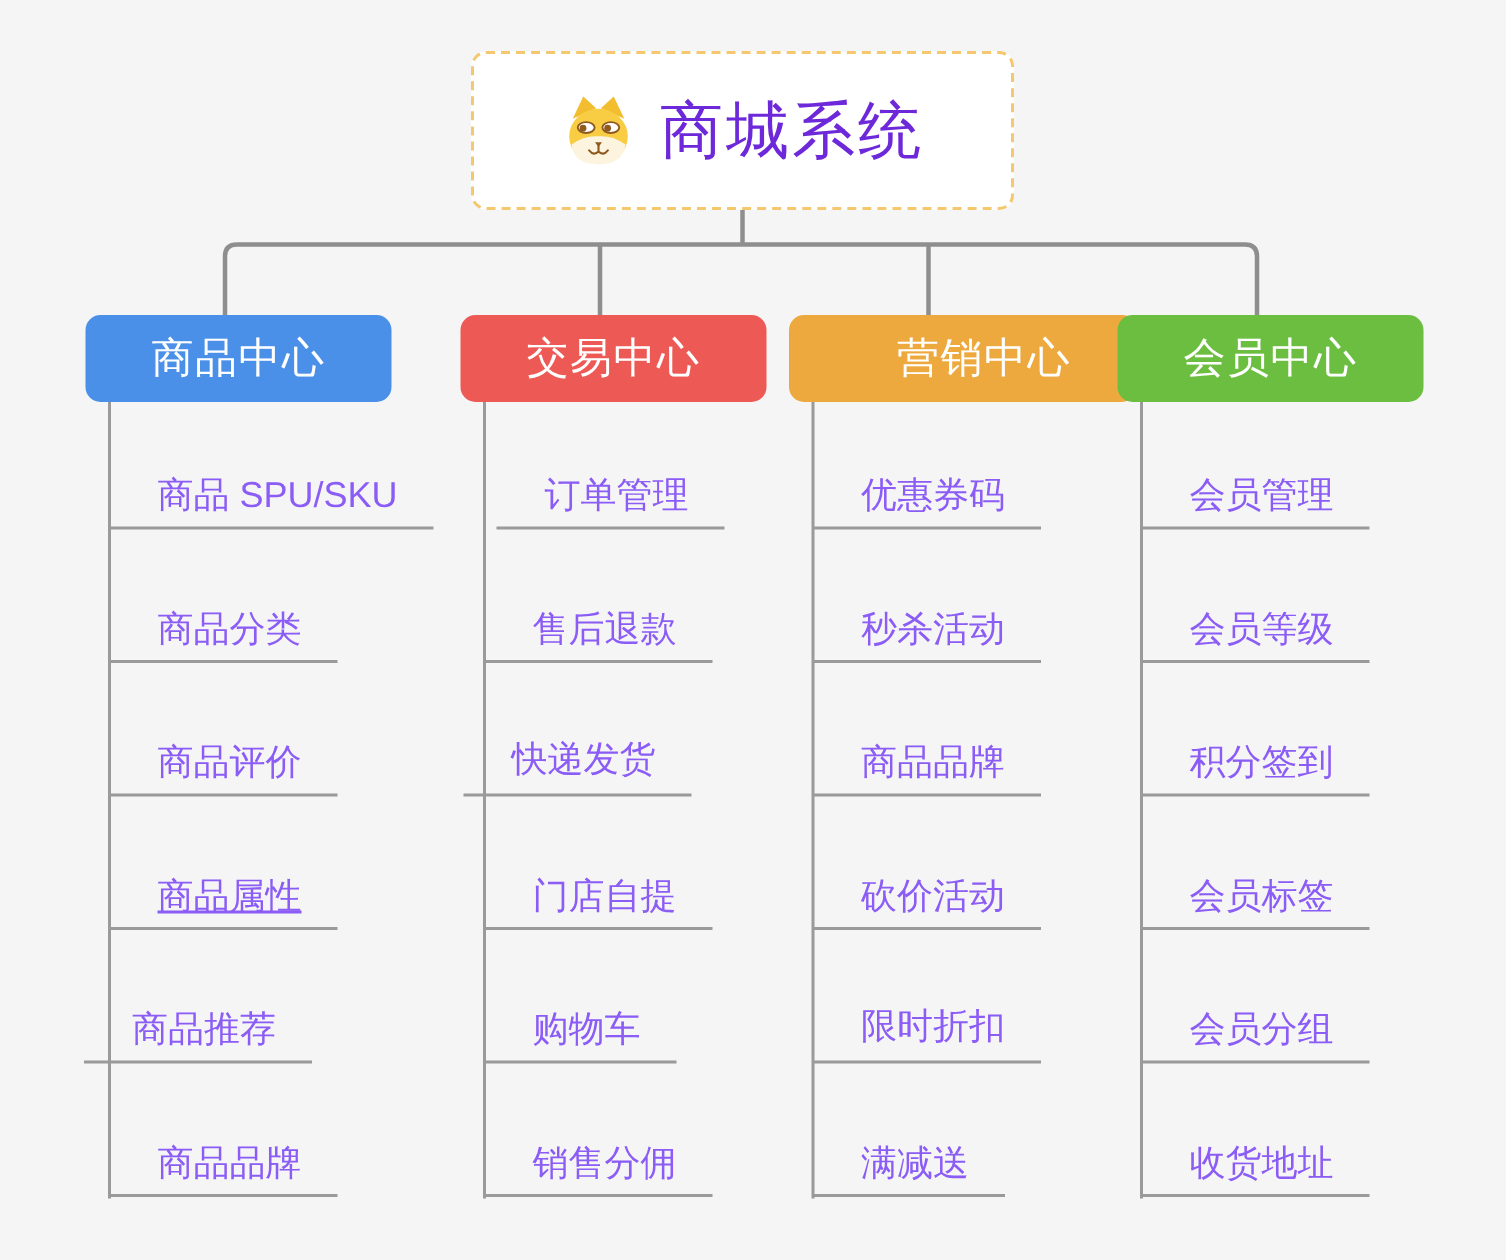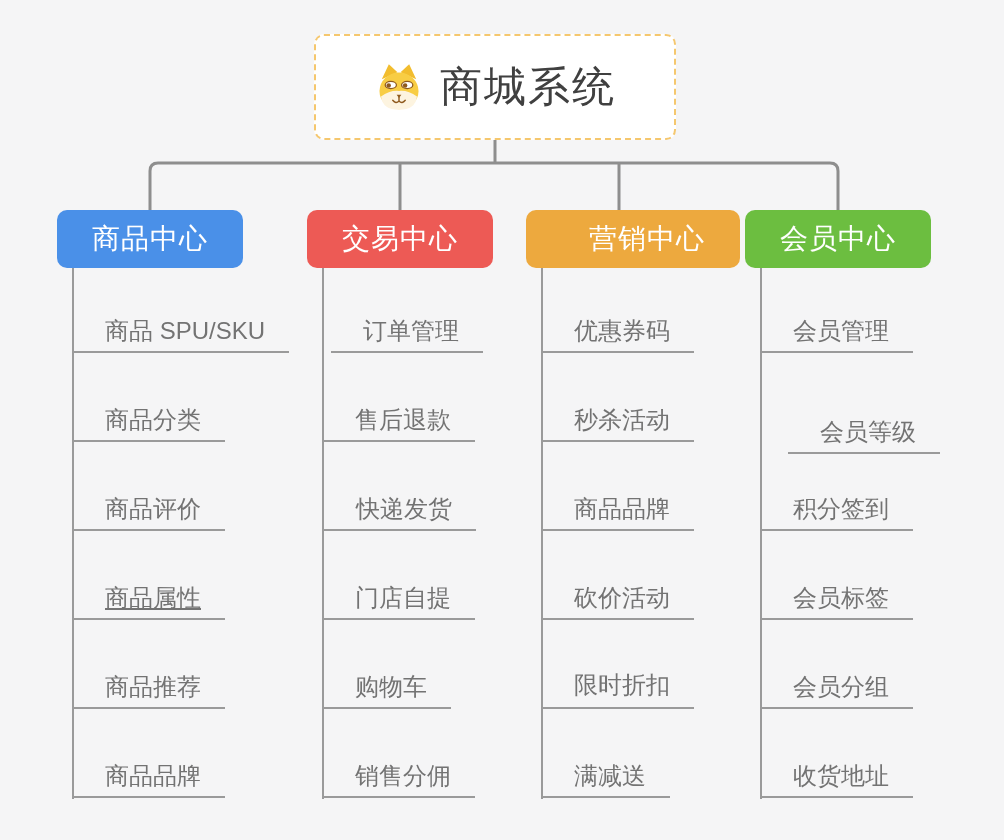--- a/index.html
+++ b/index.html
@@ -36,41 +36,41 @@
   
   #connector-svg {
     position: absolute; left: 0; top: 0;
     width: 1004px; height: 840px;
     pointer-events: none;
   }
   
   .branch-box {
     position: absolute;
     top: 210px;
-    width: 186px; height: 58px;
+    width: 204px; height: 58px;
     border-radius: 10px;
     display: flex; align-items: center; justify-content: center;
     color: #ffffff;
     font-size: 28px;
     letter-spacing: 1px;
     white-space: nowrap;
     cursor: pointer;
   }
   
   .branch-trunk {
     position: absolute;
     width: 2px;
     background: #9a9a9a;
   }
   
   .leaf-node {
     position: absolute;
     font-size: 24px;
     line-height: 32px;
-    color: #737373;
+    color: #8b5cf6;
     padding: 0 24px 4px 32px;
     border-bottom: 2px solid #9a9a9a;
     white-space: nowrap;
     cursor: pointer;
   }
 </style>
 </head>
 <body>
 
 <div id="canvas" style="background: rgb(245, 245, 246);">
@@ -87,56 +87,56 @@
       <polygon points="34,13 45,3 54,22" fill="#f2bd2e"></polygon>
       <ellipse cx="32" cy="37" rx="25" ry="23.5" fill="#f8cd44"></ellipse>
       <path d="M9,44 Q20,36 32,37 Q44,36 55,44 Q53,61 32,61 Q11,61 9,44 Z" fill="#fdf4e0"></path>
       <ellipse cx="21.5" cy="29.5" rx="7.2" ry="4.6" fill="#ffffff" stroke="#8f5a1e" stroke-width="1.6"></ellipse>
       <ellipse cx="42.5" cy="29.5" rx="7.2" ry="4.6" fill="#ffffff" stroke="#8f5a1e" stroke-width="1.6"></ellipse>
       <circle cx="18.8" cy="30" r="2.9" fill="#8f5a1e"></circle>
       <circle cx="39.8" cy="30" r="2.9" fill="#8f5a1e"></circle>
       <path d="M29,42 L35,42 L32,46 Z" fill="#8f5a1e"></path>
       <path d="M32,45 L32,50 M24,49 Q28,54 32,50 Q36,54 40,49" stroke="#8f5a1e" stroke-width="1.8" fill="none" stroke-linecap="round"></path>
     </svg>
-    <span class="root-title" style="color: #404040;">商城系统</span>
+    <span class="root-title" style="color: #6d28d9;">商城系统</span>
   </div>
 
 <div class="branch-box" style="left: 57px; background: rgb(74, 144, 232);">
       <span class="branch-label">商品中心</span>
     </div>
     <div class="branch-trunk" style="left: 72px; top: 268px; height: 531px; background: rgb(154, 154, 154);"></div>
     <div class="leaf-node" style="left: 73px; top: 315px; border-bottom-color: rgb(154, 154, 154);">商品 SPU/SKU</div>
     <div class="leaf-node" style="left: 73px; top: 404px; border-bottom-color: rgb(154, 154, 154);">商品分类</div>
     <div class="leaf-node" style="left: 73px; top: 493px; border-bottom-color: rgb(154, 154, 154);">商品评价</div>
     <div class="leaf-node" style="left: 73px; top: 582px; border-bottom-color: rgb(154, 154, 154); text-decoration: underline;">商品属性</div>
-    <div class="leaf-node" style="left: 73px; top: 671px; border-bottom-color: rgb(154, 154, 154); text-align: center;">商品推荐</div>
+    <div class="leaf-node" style="left: 56px; top: 671px; border-bottom-color: rgb(154, 154, 154); text-align: center;">商品推荐</div>
     <div class="leaf-node" style="left: 73px; top: 760px; border-bottom-color: rgb(154, 154, 154);">商品品牌</div>
     <div class="branch-box" style="left: 307px; background: rgb(237, 90, 85);">
       <span class="branch-label">交易中心</span>
     </div>
     <div class="branch-trunk" style="left: 322px; top: 268px; height: 531px; background: rgb(154, 154, 154);"></div>
     <div class="leaf-node" style="left: 331px; top: 315px; border-bottom-color: rgb(154, 154, 154);">订单管理</div>
     <div class="leaf-node" style="left: 323px; top: 404px; border-bottom-color: rgb(154, 154, 154);">售后退款</div>
-    <div class="leaf-node" style="left: 324px; top: 493px; border-bottom-color: rgb(154, 154, 154);">快递发货</div>
+    <div class="leaf-node" style="left: 309px; top: 493px; border-bottom-color: rgb(154, 154, 154); font-family: Liberation Mono, monospace;">快递发货</div>
     <div class="leaf-node" style="left: 323px; top: 582px; border-bottom-color: rgb(154, 154, 154);">门店自提</div>
     <div class="leaf-node" style="left: 323px; top: 671px; border-bottom-color: rgb(154, 154, 154);">购物车</div>
     <div class="leaf-node" style="left: 323px; top: 760px; border-bottom-color: rgb(154, 154, 154);">销售分佣</div>
     <div class="branch-box" style="left: 526px; background: rgb(237, 169, 62); padding-left: 28px;">
       <span class="branch-label">营销中心</span>
     </div>
     <div class="branch-trunk" style="left: 541px; top: 268px; height: 531px; background: rgb(154, 154, 154);"></div>
     <div class="leaf-node" style="left: 542px; top: 315px; border-bottom-color: rgb(154, 154, 154);">优惠券码</div>
     <div class="leaf-node" style="left: 542px; top: 404px; border-bottom-color: rgb(154, 154, 154);">秒杀活动</div>
     <div class="leaf-node" style="left: 542px; top: 493px; border-bottom-color: rgb(154, 154, 154);">商品品牌</div>
     <div class="leaf-node" style="left: 542px; top: 582px; border-bottom-color: rgb(154, 154, 154);">砍价活动</div>
     <div class="leaf-node" style="left: 542px; top: 671px; border-bottom-color: rgb(154, 154, 154); font-family: Liberation Mono, monospace;">限时折扣</div>
     <div class="leaf-node" style="left: 542px; top: 760px; border-bottom-color: rgb(154, 154, 154);">满减送</div>
     <div class="branch-box" style="left: 745px; background: rgb(108, 190, 64);">
       <span class="branch-label">会员中心</span>
     </div>
     <div class="branch-trunk" style="left: 760px; top: 268px; height: 531px; background: rgb(154, 154, 154);"></div>
     <div class="leaf-node" style="left: 761px; top: 315px; border-bottom-color: rgb(154, 154, 154);">会员管理</div>
-    <div class="leaf-node" style="left: 788px; top: 404px; border-bottom-color: rgb(154, 154, 154); margin-top: 12px;">会员等级</div>
+    <div class="leaf-node" style="left: 761px; top: 404px; border-bottom-color: rgb(154, 154, 154);">会员等级</div>
     <div class="leaf-node" style="left: 761px; top: 493px; border-bottom-color: rgb(154, 154, 154);">积分签到</div>
     <div class="leaf-node" style="left: 761px; top: 582px; border-bottom-color: rgb(154, 154, 154);">会员标签</div>
     <div class="leaf-node" style="left: 761px; top: 671px; border-bottom-color: rgb(154, 154, 154);">会员分组</div>
     <div class="leaf-node" style="left: 761px; top: 760px; border-bottom-color: rgb(154, 154, 154);">收货地址</div>
   </div>
 
 </body></html>

